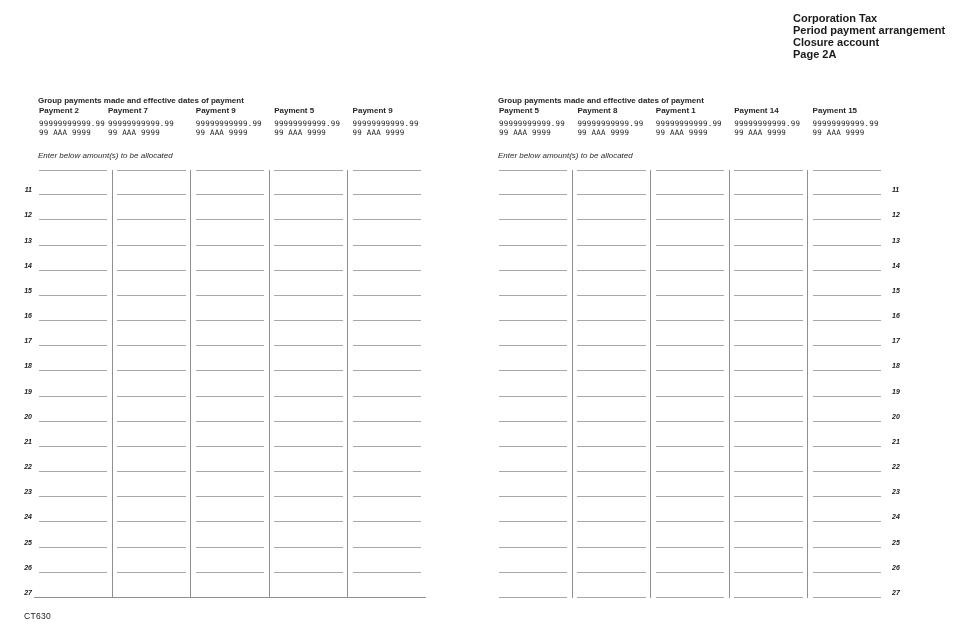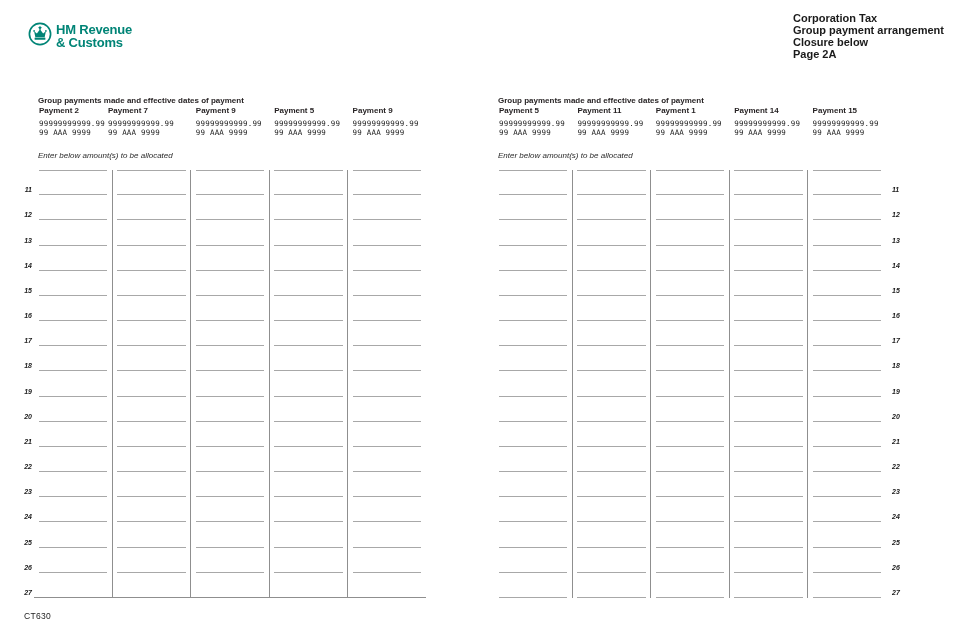--- a/index.html
+++ b/index.html
@@ -42,44 +42,26 @@
   .rowlabel.left { left:-32px; width:30px; text-align:right; }
   .rowlabel.right { left:398px; width:30px; text-align:left; }
 
   .footer { position:absolute; left:24px; top:611px; font-size:8.5px; color:#222; letter-spacing:0.3px; }
 </style>
 </head>
 <body>
 
 <div class="page">
 
-  <div class="logo">
-    <svg viewBox="0 0 24 24" aria-hidden="true">
-      <circle cx="12" cy="12" r="10.6" fill="none" stroke="#008476" stroke-width="1.7"></circle>
-      <g fill="#008476">
-        <rect x="11.35" y="4.3" width="1.3" height="2.8" rx="0.3"></rect>
-        <rect x="10.45" y="5.05" width="3.1" height="1.1" rx="0.3"></rect>
-        <path d="M6.1 9.3 L8.9 11.4 L12 7.2 L15.1 11.4 L17.9 9.3 L16.7 15 L7.3 15 Z"></path>
-        <circle cx="6.1" cy="8.9" r="0.85"></circle>
-        <circle cx="12" cy="6.9" r="0.85"></circle>
-        <circle cx="17.9" cy="8.9" r="0.85"></circle>
-        <rect x="6.6" y="15.6" width="10.8" height="2.2" rx="0.5"></rect>
-      </g>
-    </svg>
-    <div class="logo-text">
-      <div>HM Revenue</div>
-      <div>&amp; Customs</div>
-    </div>
-  </div>
 
 
   <div class="title-block">
     <div>Corporation Tax</div>
-    <div>Group payment arrangement</div>
-    <div>Closure below</div>
+    <div>Period payment arrangement</div>
+    <div>Closure account</div>
     <div>Page 2A</div>
   </div>
 
   <section class="section sec-left">
     <div class="sec-heading">Group payments made and effective dates of payment</div>
     <div class="pay-col" style="left:5px">
       <div class="pay-label">Payment 2</div>
       <div class="pay-amount">99999999999.99</div>
       <div class="pay-date">99 AAA 9999</div>
     </div>
@@ -250,21 +232,21 @@
   </section>
 
   <section class="section sec-right">
     <div class="sec-heading">Group payments made and effective dates of payment</div>
     <div class="pay-col" style="left:5px">
       <div class="pay-label">Payment 5</div>
       <div class="pay-amount">99999999999.99</div>
       <div class="pay-date">99 AAA 9999</div>
     </div>
     <div class="pay-col" style="left:83.4px">
-      <div class="pay-label">Payment 11</div>
+      <div class="pay-label">Payment 8</div>
       <div class="pay-amount">99999999999.99</div>
       <div class="pay-date">99 AAA 9999</div>
     </div>
     <div class="pay-col" style="left:161.8px">
       <div class="pay-label">Payment 1</div>
       <div class="pay-amount">99999999999.99</div>
       <div class="pay-date">99 AAA 9999</div>
     </div>
     <div class="pay-col" style="left:240.2px">
       <div class="pay-label">Payment 14</div>

